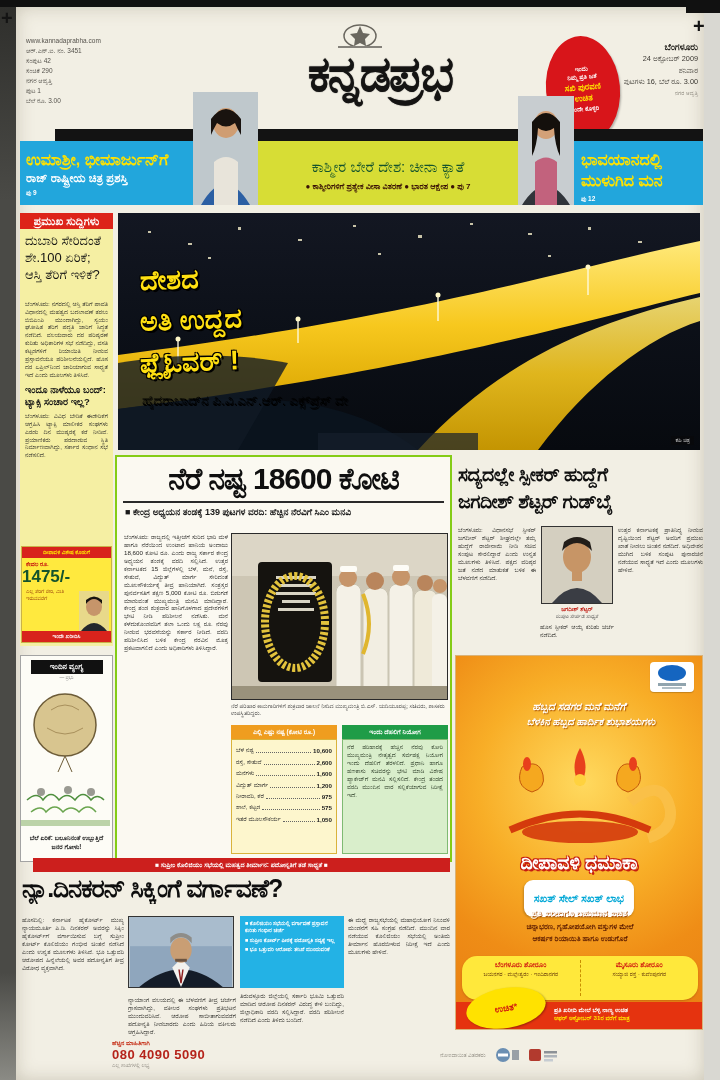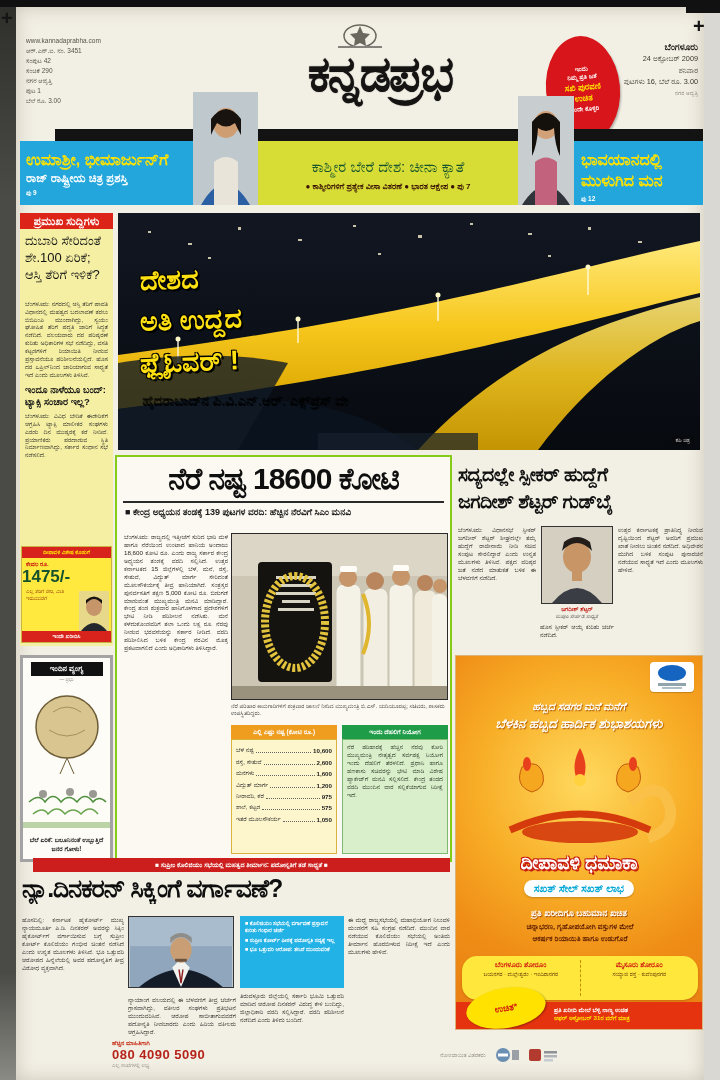--- a/index.html
+++ b/index.html
@@ -35,21 +35,21 @@
   .lc-h1{font-size:13px;font-weight:400;line-height:1.3;color:#141414;margin-bottom:16px;}
   .lc-p{font-size:6.2px;line-height:1.28;text-align:justify;color:#2c2c28;}
   .lc-h2{font-size:9.5px;font-weight:800;line-height:1.3;margin:5px 0 3px;color:#141414;}
   .mini-ad{left:22px;top:547px;width:89px;height:95px;box-shadow:0 0 0 1px #c9b24a;}
   .ma-top,.ma-bot{height:11px;background:#d8231c;color:#ffe200;font-size:5.5px;font-weight:bold;text-align:center;line-height:11px;overflow:hidden;}
   .ma-bot{color:#fff;}
   .ma-body{position:relative;height:73px;background:#ffe93e;overflow:hidden;}
   .ma-only{font-size:6px;color:#c41210;font-weight:bold;padding:3px 0 0 4px;}
   .ma-price{font-size:17px;font-weight:800;color:#14532d;line-height:1.05;}
   .ma-note{font-size:5.4px;color:#8a2a06;padding-left:4px;margin-top:2px;width:48px;line-height:1.3;}
-  .cartoon{left:20px;top:655px;width:93px;height:207px;background:#fdfcf6;border:3px solid #a3a3a3;box-sizing:border-box;overflow:hidden;}
+  .cartoon{left:20px;top:655px;width:93px;height:207px;background:#fdfcf6;border:1px solid #a3a3a3;box-sizing:border-box;overflow:hidden;}
   .ct-head{margin:4px auto 0;width:72px;background:#111;color:#fff;font-size:7.5px;font-weight:bold;text-align:center;padding:2px 0;}
   .ct-sub{font-size:4.8px;text-align:center;color:#777;margin-top:1px;}
   .ct-cap{font-size:6.3px;font-weight:bold;text-align:center;color:#222;padding:0 4px;line-height:1.35;}
   .hero{left:118px;top:213px;width:582px;height:237px;overflow:hidden;}
   .h-line{position:absolute;left:22px;font-size:27px;font-weight:800;color:#ffe011;transform:rotate(-2deg);
           text-shadow:2px 2px 0 #000,-1px -1px 0 #000,1px -1px 0 #000,-1px 1px 0 #000;}
   .h-red{position:absolute;left:24px;top:180px;font-size:13.5px;font-weight:400;color:#000000;text-shadow:1px 1px 0 #000;}
   .h-stats{position:absolute;left:24px;top:210px;font-size:10px;font-weight:bold;color:#fdf3c2;text-shadow:1px 1px 0 #000;letter-spacing:.3px;}
   .h-credit{position:absolute;right:6px;bottom:5px;font-size:5.5px;color:#e8e8e8;background:rgba(10,10,10,.55);padding:1px 4px;}
   .mainstory{left:115px;top:455px;width:337px;height:407px;background:#fbf9f1;border:2px solid #84cc16;box-sizing:border-box;overflow:hidden;}
@@ -71,21 +71,21 @@
   .rs-col{position:absolute;top:64px;height:122px;font-size:6.2px;line-height:1.28;text-align:justify;color:#2a2a26;overflow:hidden;}
   .rs-capname{font-size:5.8px;font-weight:bold;color:#c22017;text-align:center;margin-top:2px;}
   .rs-capsub{font-size:5.4px;color:#444;text-align:center;line-height:1.3;}
   .ad{left:455px;top:655px;width:248px;height:375px;border:1px solid #d9b37a;box-sizing:border-box;overflow:hidden;
       background:radial-gradient(circle at 52% 34%, #ffd95e 0%, #f8ae27 38%, #ef8d16 66%, #e87d12 100%);}
   .ad-logo{position:absolute;right:8px;top:6px;width:44px;height:30px;background:#fff;border-radius:4px;box-shadow:0 1px 1px rgba(0,0,0,.2);}
   .ad-g{position:absolute;left:0;width:100%;text-align:center;color:#fff;font-weight:bold;font-style:italic;text-shadow:1px 1px 1px #b35c00;}
   .ad-main{position:absolute;left:0;top:196px;width:100%;text-align:center;font-size:19px;font-weight:800;color:#fff;
            text-shadow:2px 2px 0 #c61c12,-1px -1px 0 #c61c12,1px -1px 0 #c61c12,-1px 1px 0 #c61c12;}
   .ad-subpill{position:absolute;left:50%;top:224px;transform:translateX(-50%);background:#fff;border-radius:9px;
-              color:#00a7d6;font-weight:800;font-size:10.5px;padding:2px 10px;white-space:nowrap;box-shadow:0 1px 2px rgba(0,0,0,.2);}
+              color:#00a7d6;font-weight:800;font-size:10.5px;padding:12px 10px;white-space:nowrap;box-shadow:0 1px 2px rgba(0,0,0,.2);}
   .ad-pt{position:absolute;left:0;top:252px;width:100%;text-align:center;font-size:8.8px;font-weight:800;color:#fff;text-shadow:1px 1px 0 #a94e00;}
   .ad-pl{position:absolute;left:12px;width:224px;text-align:center;font-size:7.3px;font-weight:bold;color:#5c1c00;line-height:1.35;}
   .ad-strip{position:absolute;left:6px;top:300px;width:236px;height:44px;background:#ffe83b;display:flex;box-shadow:0 1px 2px rgba(120,50,0,.3);border-radius:15px;}
   .ad-strip .col{flex:1;padding:4px 3px;overflow:hidden;}
   .ad-strip .div{width:0;border-left:1px dashed #c98f00;margin:4px 0;}
   .as-t{color:#d01710;font-weight:800;font-size:7.2px;text-align:center;}
   .as-l{font-size:5.7px;color:#4a1a02;text-align:center;margin-top:2px;line-height:1.35;}
   .ad-red{position:absolute;left:0;top:346px;width:248px;height:29px;background:#e5330f;}
   .ar-oval{position:absolute;left:10px;top:-14px;width:80px;height:40px;background:#ffe200;border-radius:50%;transform:rotate(-9deg);
            display:flex;justify-content:center;align-items:center;color:#d01710;font-weight:800;font-size:9px;box-shadow:1px 1px 2px rgba(0,0,0,.3);}
@@ -384,21 +384,21 @@
 
   <div class="abs ad">
     <div class="ad-logo">
       <svg width="44" height="30" viewBox="0 0 44 30">
         <ellipse cx="22" cy="11" rx="14" ry="8" fill="#1565c0"></ellipse>
         <rect x="8" y="21" width="28" height="3" fill="#90a4ae"></rect>
         <rect x="12" y="25" width="20" height="2" fill="#b0bec5"></rect>
       </svg>
     </div>
     <div class="ad-g" style="top:44px;font-size:10.5px;">ಹಬ್ಬದ ಸಡಗರ ಮನೆ ಮನೆಗೆ</div>
-    <div class="ad-g" style="top:60px;font-size:13px;">ಬೆಳಕಿನ ಹಬ್ಬದ ಹಾರ್ದಿಕ ಶುಭಾಶಯಗಳು</div>
+    <div class="ad-g" style="top:60px;font-size:10px;padding-left:12px;">ಬೆಳಕಿನ ಹಬ್ಬದ ಹಾರ್ದಿಕ ಶುಭಾಶಯಗಳು</div>
     <svg class="abs" style="left:24px;top:78px;" width="200" height="120" viewBox="0 0 200 120">
       <path d="M150 68 q32 -26 40 6 q4 22 -22 30" stroke="#f9c049" stroke-width="11" fill="none" opacity="0.9"></path>
       <ellipse cx="100" cy="98" rx="58" ry="11" fill="#d43a0c" opacity="0.9"></ellipse>
       <path d="M30 96 Q100 64 170 96" stroke="#d43a0c" stroke-width="7" fill="none"></path>
       <path d="M100 14 q11 20 0 38 q-11 -18 0 -38" fill="#e8401c"></path>
       <circle cx="100" cy="46" r="6" fill="#ffd23e"></circle>
       <path d="M52 58 q-18 -6 -10 -25 q17 -9 21 8 q3 13 -11 17" fill="#f5a81f" stroke="#c3570a"></path>
       <path d="M148 58 q18 -6 10 -25 q-17 -9 -21 8 q-3 13 11 17" fill="#f5a81f" stroke="#c3570a"></path>
       <ellipse cx="47" cy="30" rx="4" ry="7" fill="#e8401c"></ellipse>
       <ellipse cx="153" cy="30" rx="4" ry="7" fill="#e8401c"></ellipse>

